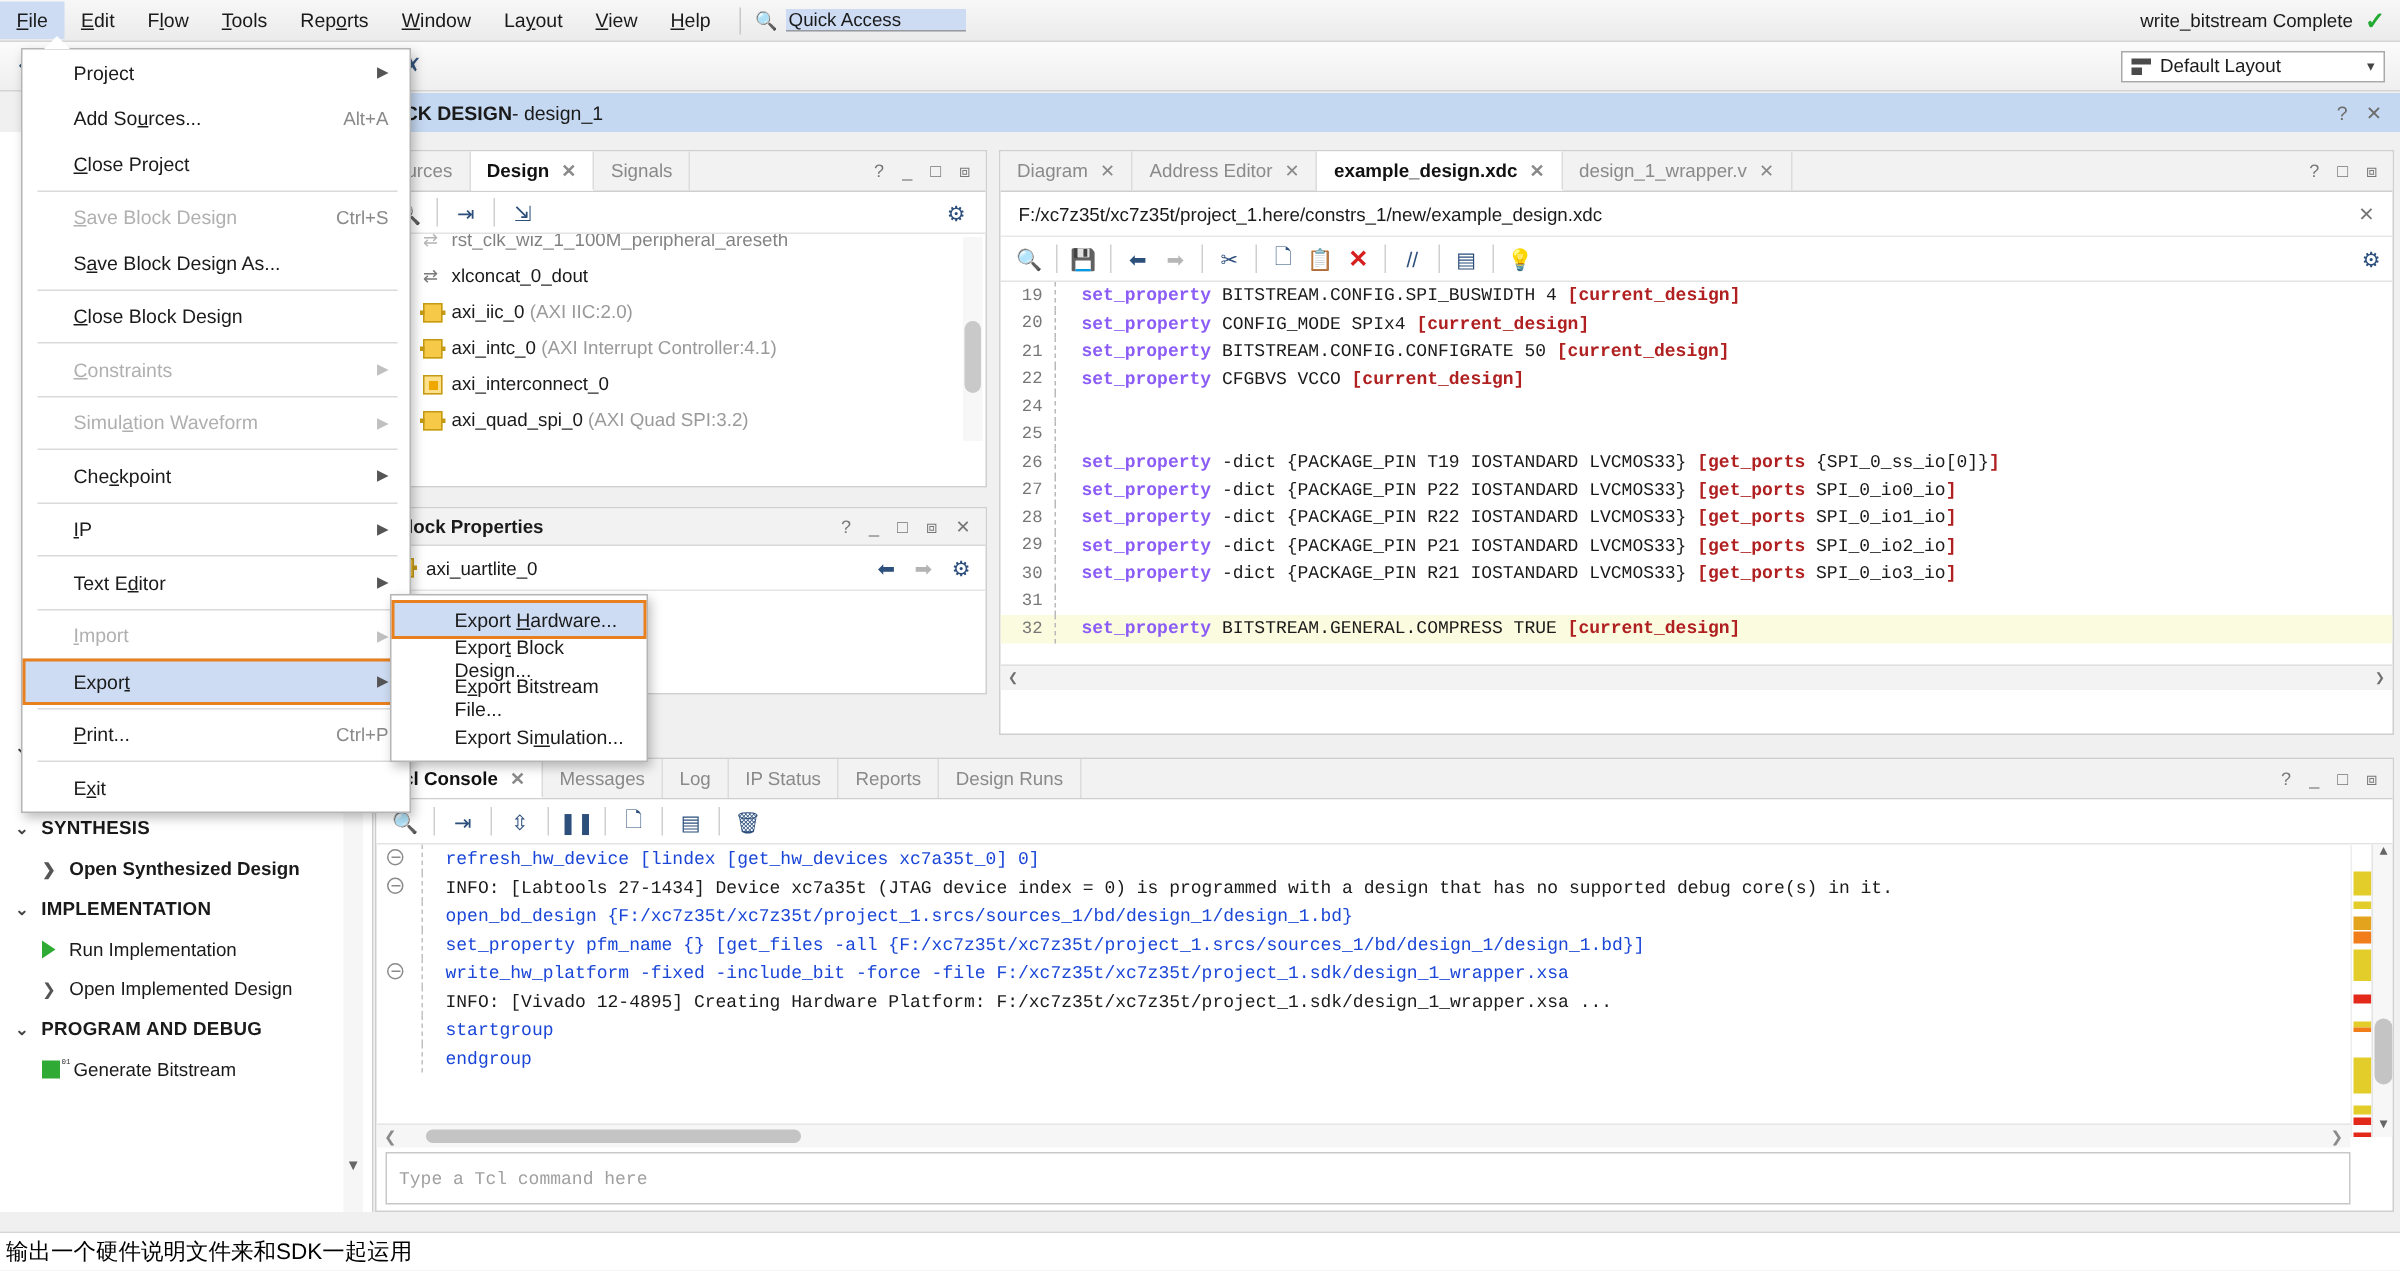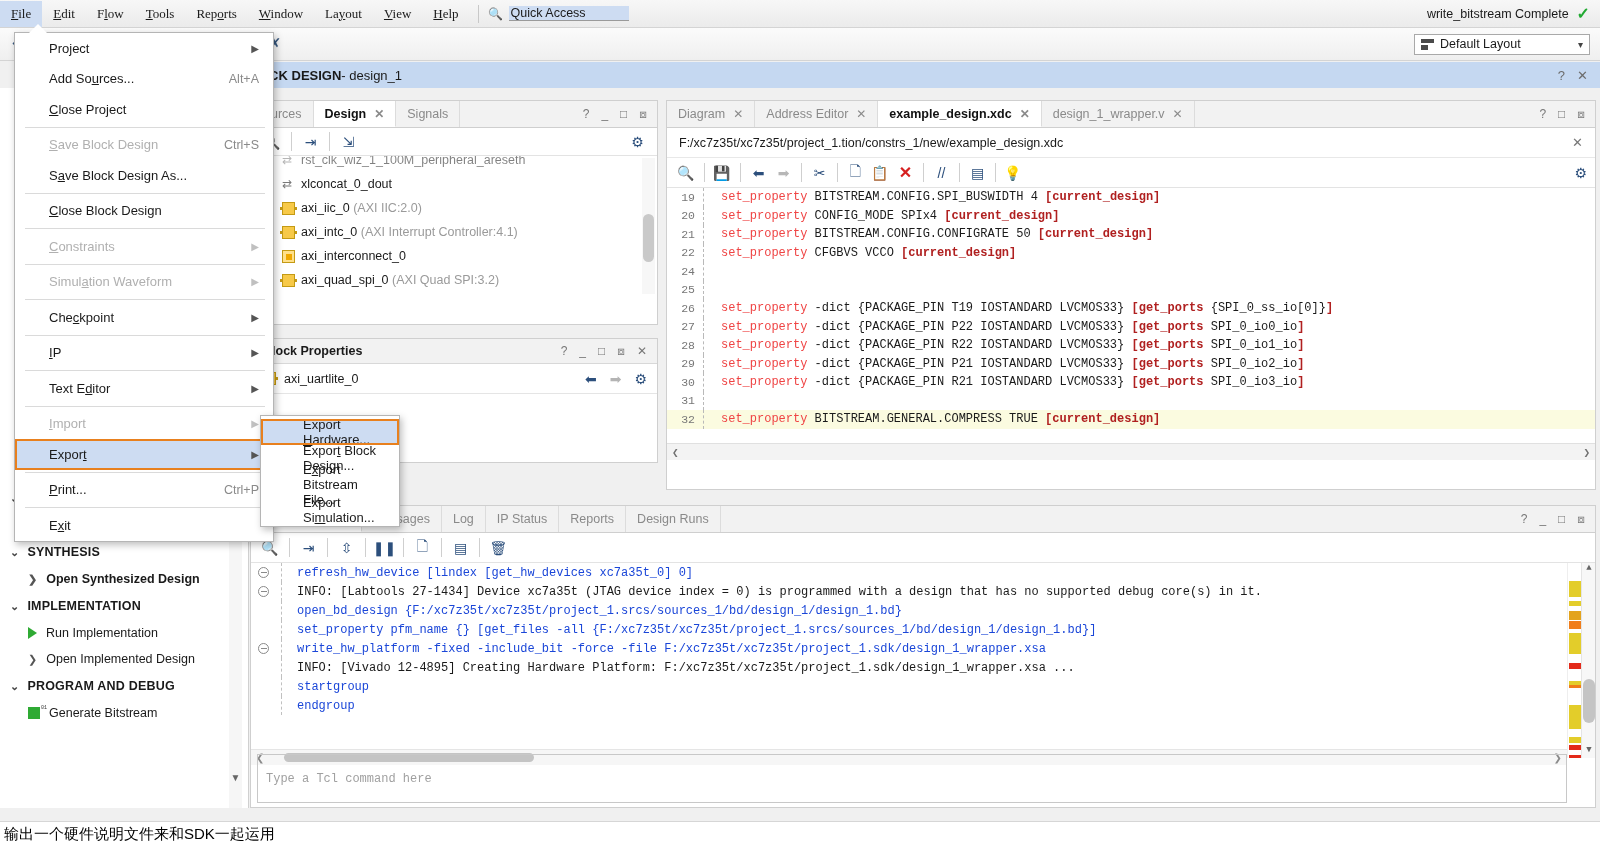--- a/index.html
+++ b/index.html
@@ -203,21 +203,21 @@
     font-family: "Liberation Mono", monospace; font-size: 12px;
   }
   .cline { display: flex; height: 18.5px; align-items: center; }
   .cline.hl { background: #fbfbe0; }
   .lnum {
     width: 36px; text-align: right; padding-right: 8px; color: #777;
     font-size: 11.5px; flex: none;
   }
   .gutter { width: 10px; border-left: 1px dashed #b9b9b9; height: 18.5px; flex: none; }
   .ctxt { padding-left: 8px; white-space: pre; }
-  .kw { color: #ef4444; font-weight: normal; }
+  .kw { color: #8b5cf6; font-weight: bold; }
   .br { color: #b02020; font-weight: bold; }
   .pln { color: #1a1a1a; }
   .code-hbar {
     position: absolute; bottom: 0; left: 0; right: 0; height: 17px;
     background: #f3f3f3; border-top: 1px solid #e0e0e0;
     display: flex; align-items: center; justify-content: space-between;
     padding: 0 5px; color: #707070; font-size: 11px;
   }
 
   
@@ -266,21 +266,21 @@
   }
   .mk { position: absolute; left: 1px; width: 12px; }
   .tcl-hbar {
     position: absolute; bottom: 42px; left: 0; right: 28px; height: 16px;
     background: #f6f6f6; border-top: 1px solid #e5e5e5; display: flex; align-items: center;
   }
   .tcl-hbar .thumb { height: 9px; background: #c4c4c4; border-radius: 5px; margin-left: 20px; width: 250px; }
   .tcl-hbar .lft { color: #8a8a8a; font-size: 10px; padding-left: 5px; }
   .tcl-hbar .rgt { margin-left: auto; color: #8a8a8a; font-size: 10px; padding-right: 5px; }
   .tcl-input {
-    position: absolute; bottom: 4px; left: 6px; right: 28px; height: 49px;
+    position: absolute; bottom: 4px; left: 6px; right: 28px; height: 35px;
     border: 1px solid #c8c8c8; display: flex; align-items: center;
     padding: 0 8px; font-family: "Liberation Mono", monospace;
     font-size: 12px; color: #a0a0a0;
   }
 
   
   .dropdown {
     position: absolute; top: 32px; left: 14px; width: 260px;
     background: #fff; border: 1px solid #b5b5b5;
     box-shadow: 2px 3px 7px rgba(0,0,0,.25); z-index: 50;
@@ -296,21 +296,21 @@
   }
   .dd-item.disabled { color: #b0b0b0; }
   .dd-item.highlight { background: #cddcf2; outline: 2px solid #e8801e; outline-offset: -2px; z-index: 2; }
   .dd-item .short { margin-left: auto; color: #8a8a8a; font-size: 12.5px; padding-left: 26px;}
   .dd-item .sub { margin-left: auto; color: #555; font-size: 10px; }
   .dd-item.disabled .sub { color: #c0c0c0; }
   .dd-sep { height: 1px; background: #dadada; margin: 2px 8px 2px 10px; }
 
   
   .submenu {
-    position: absolute; top: 415px; left: 260px; width: 140px;
+    position: absolute; top: 396px; left: 260px; width: 172px;
     background: #fff; border: 1px solid #b5b5b5;
     box-shadow: 2px 3px 7px rgba(0,0,0,.25); z-index: 60;
     padding: 3px 0;
   }
   .sm-item {
     display: flex; align-items: center; height: 26px; padding: 0 10px 0 42px;
     font-size: 13px;
   }
   .sm-item.highlight { background: #cddcf2; outline: 2px solid #e8801e; outline-offset: -2px; }
 
@@ -322,21 +322,21 @@
     border-top: 1px solid #d6d6d6;
     z-index: 80;
   }
 </style>
 </head>
 <body>
 
 <div id="app">
 
   <div class="menubar">
-    <div id="menu-items" style="display:flex;align-items:flex-end;font-family:Liberation Serif, serif;">
+    <div id="menu-items" style="display:flex;align-items:flex-end;">
         <div class="menu-item active"><u>F</u>ile</div>
         <div class="menu-item"><u>E</u>dit</div>
         <div class="menu-item">F<u>l</u>ow</div>
         <div class="menu-item"><u>T</u>ools</div>
         <div class="menu-item">Rep<u>o</u>rts</div>
         <div class="menu-item"><u>W</u>indow</div>
         <div class="menu-item">La<u>y</u>out</div>
         <div class="menu-item"><u>V</u>iew</div>
         <div class="menu-item"><u>H</u>elp</div>
       </div>
@@ -533,21 +533,21 @@
           <span>design_1_wrapper.v</span>
           <span class="x">✕</span>
         </div>
       <span class="ptab-ctl">
         <span>?</span>
         <span>□</span>
         <span>⧈</span>
       </span>
     </div>
     <div class="cp-path">
-      <span>F:/xc7z35t/xc7z35t/project_1.tion/constrs_1/new/example_design.xdc</span>
+      <span>F:/xc7z35t/xc7z35t/project_1.here/constrs_1/new/example_design.xdc</span>
       <span class="x">✕</span>
     </div>
     <div class="cp-tb">
       <span class="pico">🔍</span>
       <span class="tb-sep"></span>
       <span class="pico" style="color:#9aa7b5">💾</span>
       <span class="tb-sep"></span>
       <span class="pico">⬅</span>
       <span class="pico" style="color:#b7b7b7">➡</span>
       <span class="tb-sep"></span>

